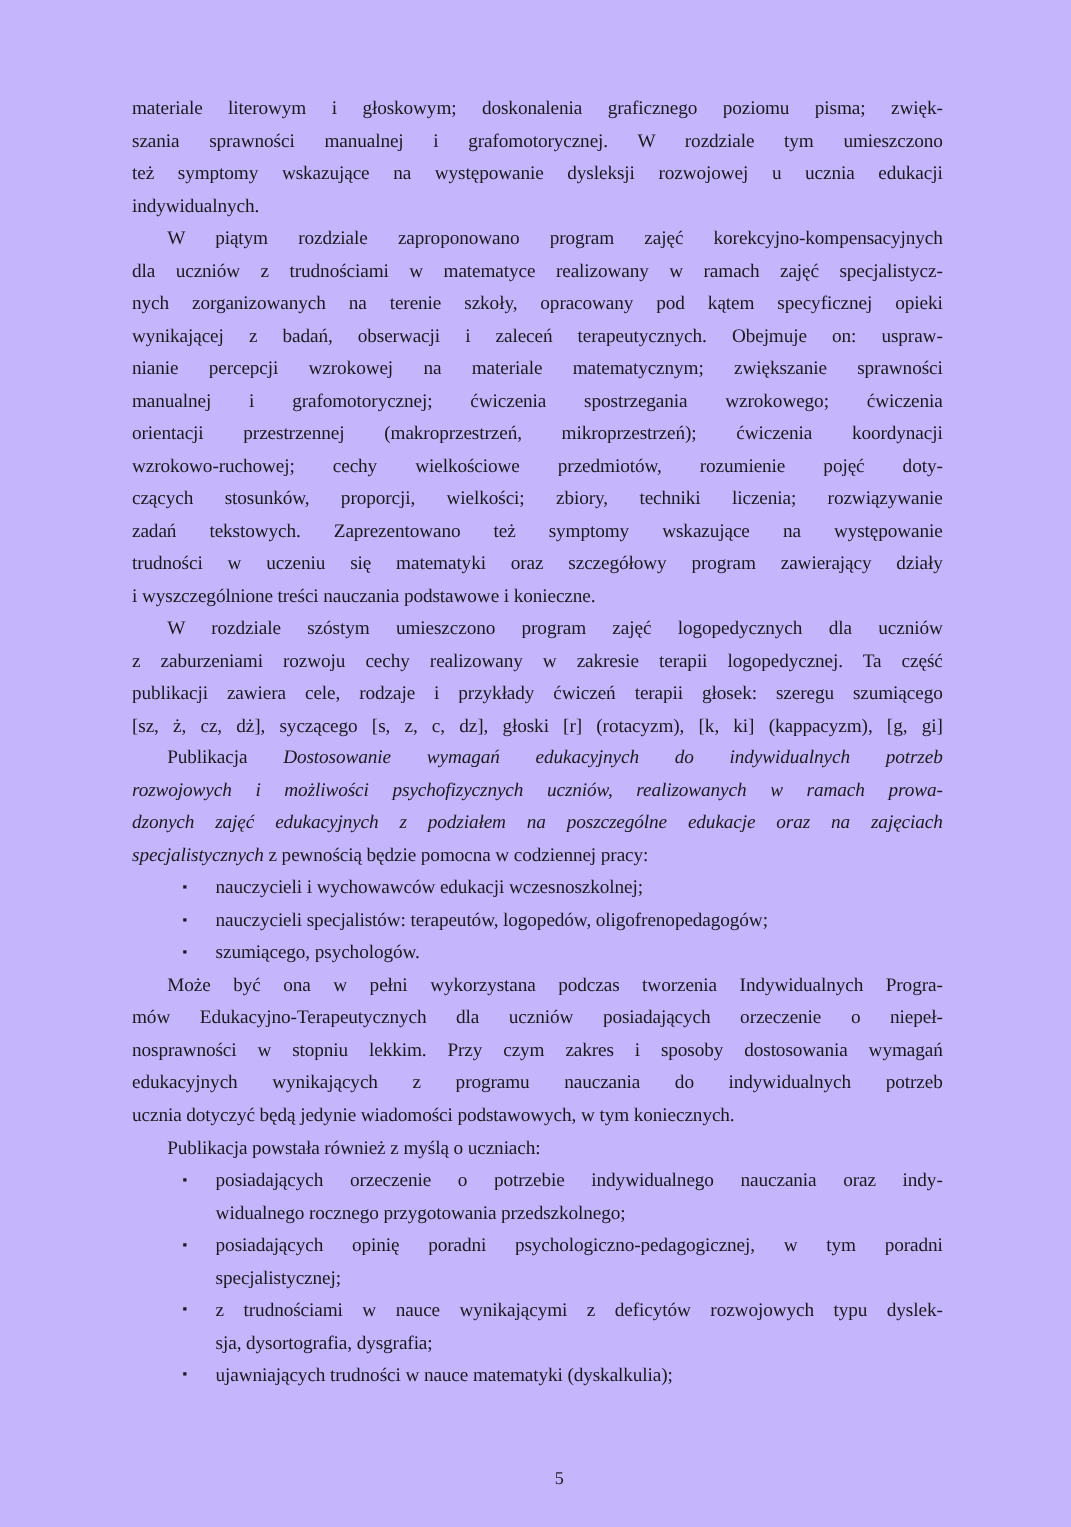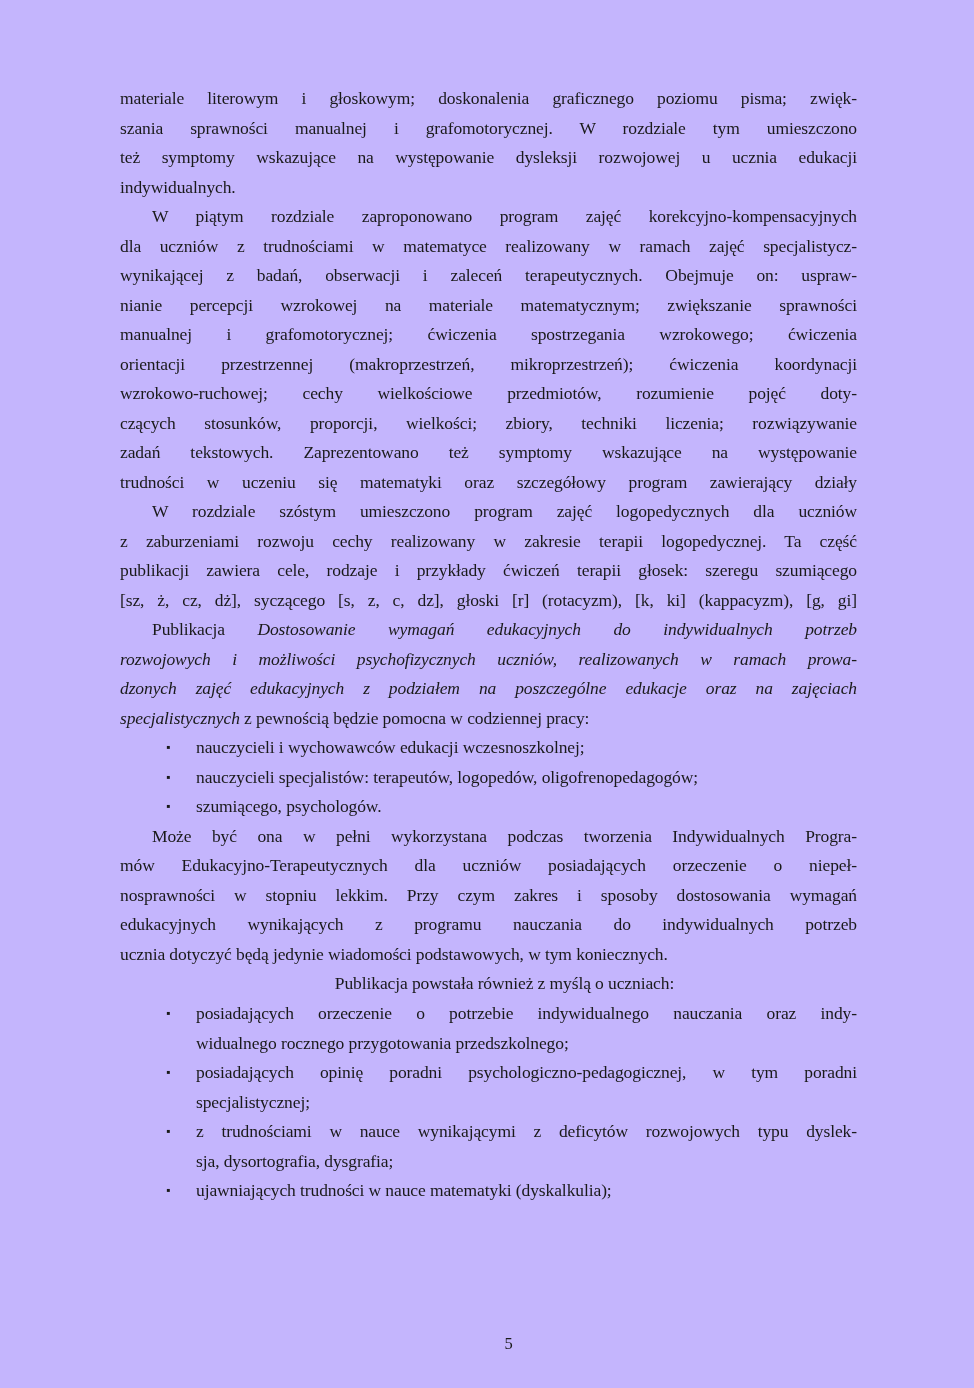--- a/index.html
+++ b/index.html
@@ -15,21 +15,21 @@
   .text-block {
     position: absolute;
     left: 120px; top: 84px;
     width: 737px;
     font-size: 17.5px;
     line-height: 29.52px;
     letter-spacing: -0.1px;
   }
   .line { position: relative; white-space: normal; }
   .line.j { text-align: justify; text-align-last: justify; }
-  .line.ind { padding-left: 32px; text-align: center; }
+  .line.ind { padding-left: 32px; }
   .line.bullet, .line.hang { padding-left: 76px; }
   .marker {
     position: absolute;
     left: 46px; top: 0;
     font-size: 12px;
     line-height: 29.52px;
   }
   .it { font-style: italic; }
   .page-number {
     position: absolute;
@@ -45,28 +45,30 @@
 <body>
 
 <div class="book-page">
   <div class="text-block">
       <div class="line j"><span>materiale literowym i głoskowym; doskonalenia graficznego poziomu pisma; zwięk-</span></div>
       <div class="line j"><span>szania sprawności manualnej i grafomotorycznej. W rozdziale tym umieszczono</span></div>
       <div class="line j"><span>też symptomy wskazujące na występowanie dysleksji rozwojowej u ucznia edukacji</span></div>
       <div class="line"><span>indywidualnych.</span></div>
       <div class="line j ind"><span>W piątym rozdziale zaproponowano program zajęć korekcyjno-kompensacyjnych</span></div>
       <div class="line j"><span>dla uczniów z trudnościami w matematyce realizowany w ramach zajęć specjalistycz-</span></div>
+      <div class="line j"><span>nych zorganizowanych na terenie szkoły, opracowany pod kątem specyficznej opieki</span></div>
       <div class="line j"><span>wynikającej z badań, obserwacji i zaleceń terapeutycznych. Obejmuje on: uspraw-</span></div>
       <div class="line j"><span>nianie percepcji wzrokowej na materiale matematycznym; zwiększanie sprawności</span></div>
       <div class="line j"><span>manualnej i grafomotorycznej; ćwiczenia spostrzegania wzrokowego; ćwiczenia</span></div>
       <div class="line j"><span>orientacji przestrzennej (makroprzestrzeń, mikroprzestrzeń); ćwiczenia koordynacji</span></div>
       <div class="line j"><span>wzrokowo-ruchowej; cechy wielkościowe przedmiotów, rozumienie pojęć doty-</span></div>
       <div class="line j"><span>czących stosunków, proporcji, wielkości; zbiory, techniki liczenia; rozwiązywanie</span></div>
       <div class="line j"><span>zadań tekstowych. Zaprezentowano też symptomy wskazujące na występowanie</span></div>
       <div class="line j"><span>trudności w uczeniu się matematyki oraz szczegółowy program zawierający działy</span></div>
+      <div class="line"><span>i wyszczególnione treści nauczania podstawowe i konieczne.</span></div>
       <div class="line j ind"><span>W rozdziale szóstym umieszczono program zajęć logopedycznych dla uczniów</span></div>
       <div class="line j"><span>z zaburzeniami rozwoju cechy realizowany w zakresie terapii logopedycznej. Ta część</span></div>
       <div class="line j"><span>publikacji zawiera cele, rodzaje i przykłady ćwiczeń terapii głosek: szeregu szumiącego</span></div>
       <div class="line j"><span>[sz, ż, cz, dż], syczącego [s, z, c, dz], głoski [r] (rotacyzm), [k, ki] (kappacyzm), [g, gi]</span></div>
       <div class="line j ind"><span>Publikacja </span><span class="it">Dostosowanie wymagań edukacyjnych do indywidualnych potrzeb</span></div>
       <div class="line j"><span class="it">rozwojowych i możliwości psychofizycznych uczniów, realizowanych w ramach prowa-</span></div>
       <div class="line j"><span class="it">dzonych zajęć edukacyjnych z podziałem na poszczególne edukacje oraz na zajęciach</span></div>
       <div class="line"><span class="it">specjalistycznych</span><span> z pewnością będzie pomocna w codziennej pracy:</span></div>
       <div class="line bullet"><span class="marker">▪</span><span>nauczycieli i wychowawców edukacji wczesnoszkolnej;</span></div>
       <div class="line bullet"><span class="marker">▪</span><span>nauczycieli specjalistów: terapeutów, logopedów, oligofrenopedagogów;</span></div>

